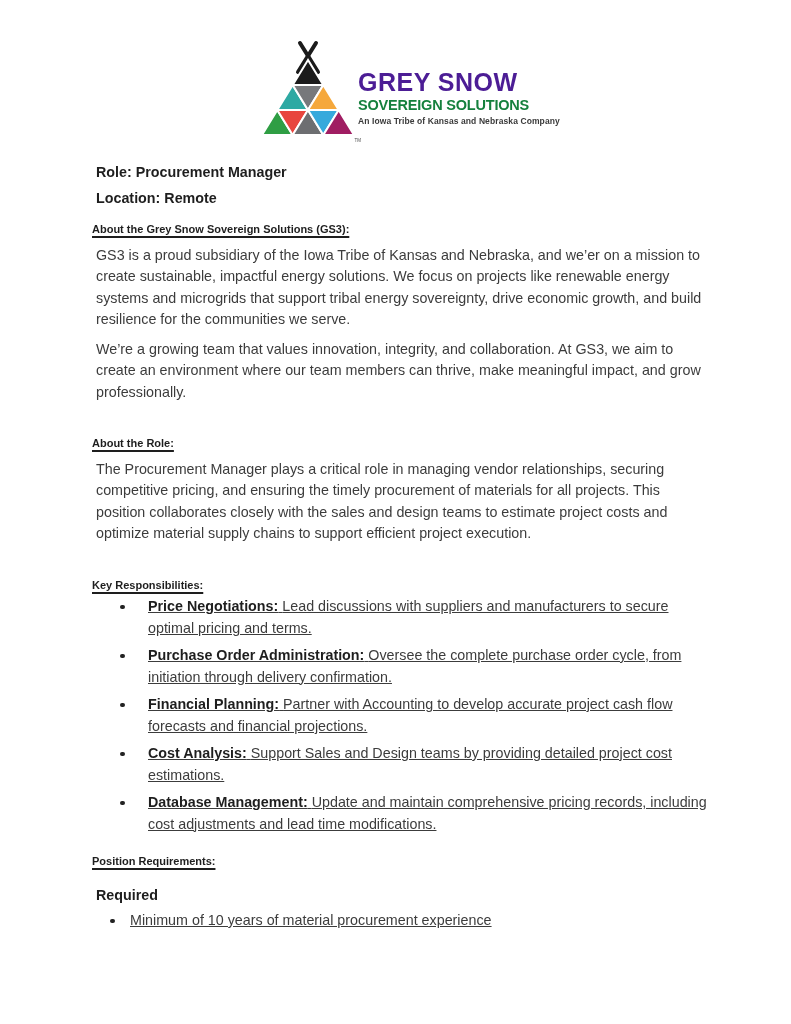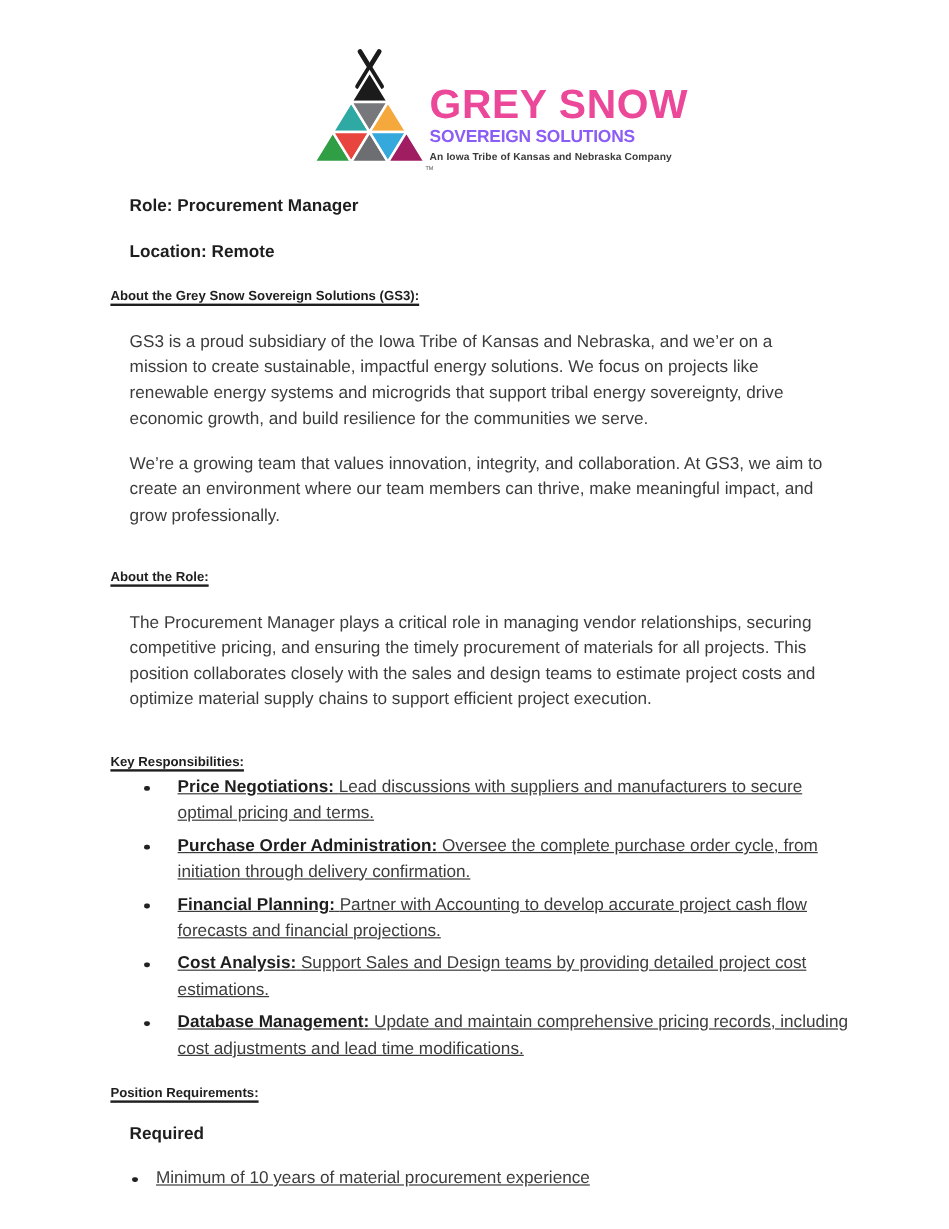--- a/index.html
+++ b/index.html
@@ -14,33 +14,33 @@
     color: #3c3c3c;
     overflow: hidden;
     position: relative;
   }
   
   .logo { display: flex; margin-left: 170px; height: 104px; }
   .logo-mark { flex: 0 0 auto; }
   .logo-mark polygon { stroke: #ffffff; stroke-width: 2; }
   .logo-text { margin-left: -4px; margin-top: 30px; white-space: nowrap; }
   .brand-name {
-    font-size: 34px; font-weight: 700; letter-spacing: 0.5px;
-    color: #ec4899; line-height: 1;
+    font-size: 25px; font-weight: 700; letter-spacing: 0.5px;
+    color: #4c1d95; line-height: 1;
   }
   .brand-subtitle {
     font-size: 14.5px; font-weight: 700; letter-spacing: -0.2px;
-    color: #8b5cf6; line-height: 1; margin-top: 3px;
+    color: #15803d; line-height: 1; margin-top: 3px;
   }
   .brand-tagline {
     font-size: 8.5px; font-weight: 700; letter-spacing: 0.1px;
     color: #3a3a3a; line-height: 1; margin-top: 4px;
   }
   
-  p { margin: 16px; }
+  p { margin: 4px; }
   .bold { font-weight: 700; color: #1e1e1e; }
   .sec {
     margin: 0; font-size: 11px; font-weight: 700; color: #1e1e1e;
     text-decoration: underline; text-decoration-thickness: 1.5px;
     text-underline-offset: 2.5px;
   }
   .role-block { margin-top: 18px; }
   .mt8  { margin-top: 8px; }
   .mt10 { margin-top: 10px; }
   .mt12 { margin-top: 12px; }

